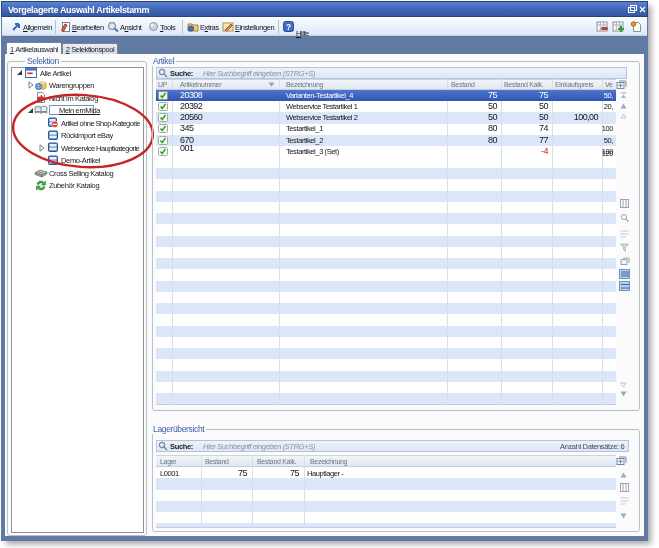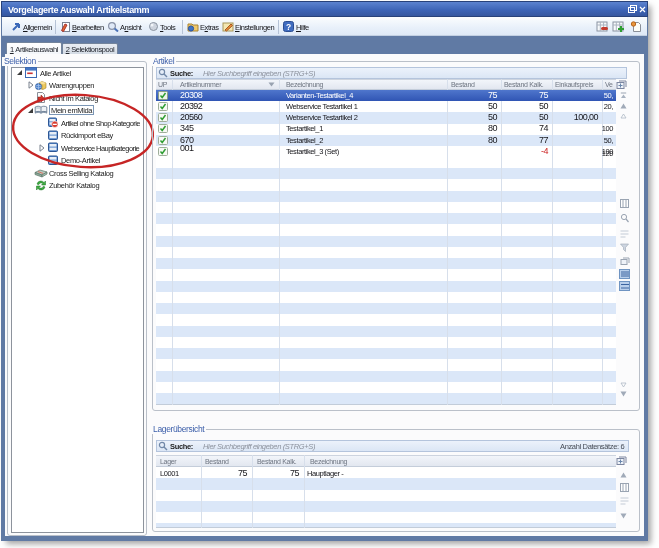--- a/index.html
+++ b/index.html
@@ -66,21 +66,21 @@
   <svg class="a" style="left:221px;top:20px" width="12" height="11" viewBox="0 0 12 11">
       <rect x="1" y="2" width="10" height="8" fill="#f3e6b2" stroke="#a8965a"></rect>
       <path d="M3 9 L9 3 l1.5 1.5 L4.5 10z" fill="#e78a3c" stroke="#a85c20"></path>
     </svg>
   <div class="mi" style="left:234px;"><u>E</u>instellungen</div>
   <div class="msep" style="left:277px;"></div>
   <svg class="a" style="left:282px;top:20px" width="11" height="11" viewBox="0 0 11 11">
       <rect x="0.5" y="0.5" width="10" height="10" rx="2" fill="#3f6cc0" stroke="#2c4e92"></rect>
       <text x="5.5" y="8.5" font-size="8.5" font-weight="bold" fill="#fff" text-anchor="middle" font-family="Liberation Sans">?</text>
     </svg>
-  <div class="mi" style="left:295px;"><u>H</u>ilfe</div>
+  <div class="mi" style="left:295px;margin-top:6px;"><u>H</u>ilfe</div>
 
   <svg class="a" style="left:595px;top:20px" width="13" height="12" viewBox="0 0 13 12">
       <rect x="1" y="1" width="10" height="9" fill="#f7f9fb" stroke="#8a93a2"></rect>
       <path d="M1 4 h10 M4.3 1 v9 M7.6 1 v9" stroke="#aab3c0"></path>
       <rect x="5" y="6" width="7" height="3" rx="1.5" fill="#c33b2f"></rect>
     </svg>
   <svg class="a" style="left:611px;top:20px" width="13" height="12" viewBox="0 0 13 12">
       <rect x="1" y="1" width="10" height="9" fill="#f7f9fb" stroke="#8a93a2"></rect>
       <path d="M1 4 h10 M4.3 1 v9 M7.6 1 v9" stroke="#aab3c0"></path>
       <path d="M9 5 v6 M6 8 h6" stroke="#2f9e33" stroke-width="2"></path>
@@ -90,21 +90,21 @@
       <circle cx="3.5" cy="3" r="2.2" fill="#e8953a" stroke="#b5641d"></circle>
     </svg>
 
   <div class="tab" style="left:5px;top:41px;width:56px;height:13px;line-height:13px;background:linear-gradient(#ffffff,#f2f5f9);"><u>1</u>&nbsp;Artikelauswahl</div>
   <div class="tab" style="left:61px;top:42px;width:56px;height:12px;line-height:12px;background:linear-gradient(#e9edf3,#d2dae4);"><u>2</u>&nbsp;Selektionspool</div>
 
   <div class="content"></div>
 </div>
 
 <div class="grp" style="left:7px;top:61px;width:140px;height:475px;"></div>
-<div class="glab" style="left:2px;top:56.5px;">Selektion</div>
+<div class="glab" style="left:25px;top:56.5px;">Selektion</div>
 <div class="a" style="left:11px;top:67px;width:133px;height:466px;background:#fff;border:1px solid #8d939c;"></div>
 
 <svg class="a" style="left:16px;top:69px" width="7" height="7" viewBox="0 0 7 7">
     <path d="M6 1 L6 6 L1 6 z" fill="#3c3c3c"></path>
   </svg>
 <svg class="a" style="left:25px;top:67px" width="12" height="11" viewBox="0 0 12 11">
     <rect x="0.5" y="0.5" width="11" height="10" fill="#fff" stroke="#3b69b4"></rect>
     <rect x="1" y="1" width="10" height="2.6" fill="#4577c4"></rect>
     <rect x="2.2" y="5.5" width="5.5" height="1.6" fill="#cc3333"></rect>
   </svg>
@@ -131,21 +131,21 @@
 <svg class="a" style="left:27px;top:106.5px" width="7" height="7" viewBox="0 0 7 7">
     <path d="M6 1 L6 6 L1 6 z" fill="#3c3c3c"></path>
   </svg>
 <svg class="a" style="left:34px;top:105px" width="14" height="10" viewBox="0 0 14 10">
     <path d="M7 2.2 C5.5 0.9 3 1 1.2 2 L1.2 7.2 C3 6.2 5.5 6.1 7 7.4 C8.5 6.1 11 6.2 12.8 7.2 L12.8 2 C11 1 8.5 0.9 7 2.2z" fill="#eef2f6" stroke="#5a6f88" stroke-width="0.8"></path>
     <path d="M7 2.2 L7 7.4" stroke="#5a6f88" stroke-width="0.8"></path>
     <path d="M1.2 7.2 C3 6.2 5.5 6.1 7 7.4 C8.5 6.1 11 6.2 12.8 7.2 L12.8 8.2 C11 7.2 8.5 7.1 7 8.4 C5.5 7.1 3 7.2 1.2 8.2z" fill="#b2c0ce" stroke="#5a6f88" stroke-width="0.6"></path>
     <path d="M2.2 2.6 C3.8 2 5.6 2.1 6.5 3 M2.2 3.8 C3.8 3.2 5.6 3.3 6.5 4.2" stroke="#9fb0c0" stroke-width="0.5" fill="none"></path>
   </svg>
 <div class="a" style="left:48.5px;top:105px;width:45px;height:10px;border:1px solid #7b96b5;background:#fff;"></div>
-<div class="txt" style="left:51px;top:107px;">Mein emMida</div>
+<div class="txt" style="left:59px;top:107px;text-decoration:underline;">Mein emMida</div>
 
 <svg class="a" style="left:47px;top:117px" width="12" height="11" viewBox="0 0 12 11">
     <rect x="1.5" y="1" width="8" height="8.5" rx="1" fill="#5588cc" stroke="#2d5694"></rect>
     <rect x="2.5" y="2" width="6" height="2.4" fill="#e8eef6"></rect>
     <rect x="2.5" y="5.3" width="6" height="2.4" fill="#e8eef6"></rect>
     <circle cx="7.8" cy="7.3" r="3.2" fill="#d8392c" stroke="#fff" stroke-width="0.6"></circle>
     <rect x="5.8" y="6.7" width="4" height="1.3" fill="#fff"></rect>
   </svg>
 <div class="txt" style="left:61px;top:119.5px;letter-spacing:-0.55px;">Artikel ohne Shop-Kategorie</div>
 

